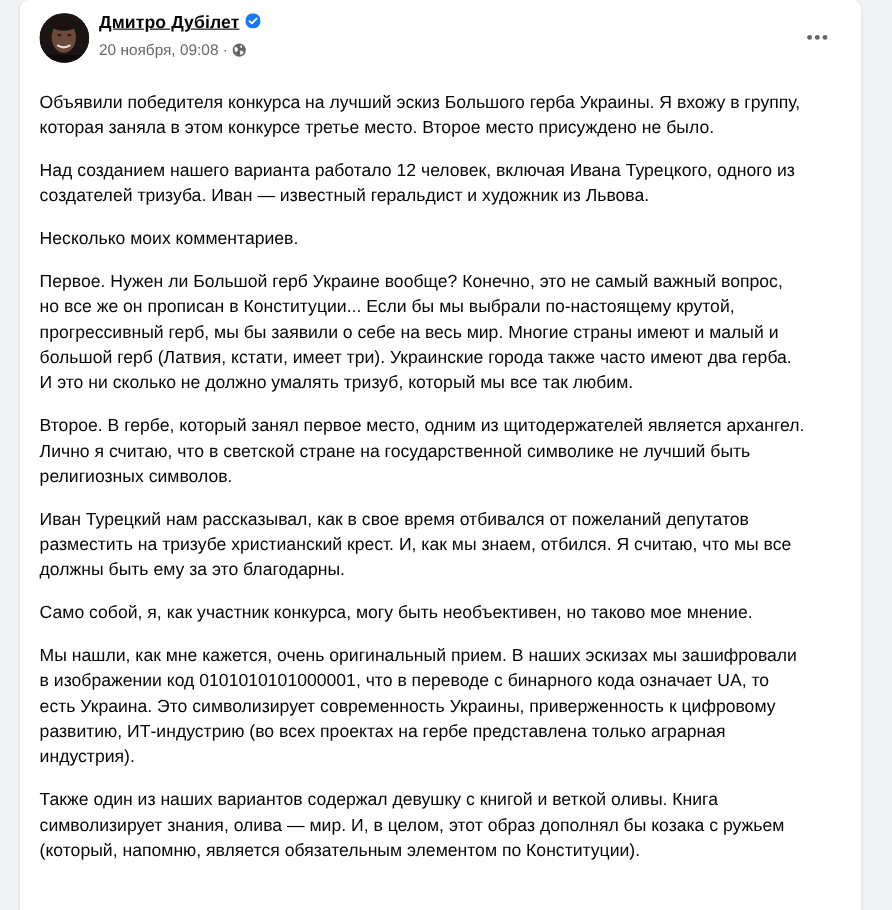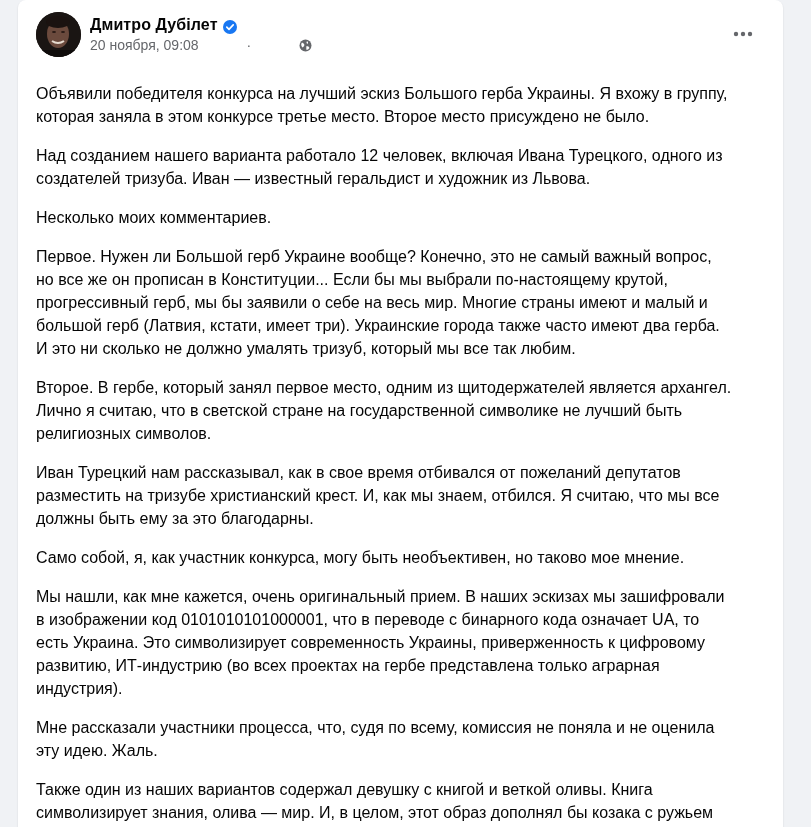--- a/index.html
+++ b/index.html
@@ -39,22 +39,23 @@
       background: #1a1513;
     }
     .avatar svg { display: block; }
     .author-block {
       position: absolute;
       left: 54px;
       top: 0;
     }
     .author-row {
       display: flex;
-      align-items: flex-end;
+      align-items: flex-start;
       height: 22px;
+      text-decoration: underline;
     }
     .author-name {
       font-size: 16px;
       font-weight: bold;
       color: #050505;
       letter-spacing: 0.1px;
       cursor: pointer;
     }
     .verified {
       margin-left: 5px;
@@ -62,21 +63,20 @@
       height: 14px;
       display: inline-block;
     }
     .meta-row {
       display: flex;
       align-items: center;
       margin-top: 2px;
       height: 18px;
       font-size: 14px;
       color: #65676b;
-      gap: 44px;
     }
     .meta-row .date { cursor: pointer; }
     .meta-row .dot { margin: 0 4px; }
     .globe { width: 13px; height: 13px; display: inline-block; }
     .more-btn {
       position: absolute;
       right: 6px;
       top: 4px;
       width: 36px;
       height: 36px;
@@ -165,18 +165,16 @@
 религиозных символов.</p>
   <p>Иван Турецкий нам рассказывал, как в свое время отбивался от пожеланий депутатов
 разместить на тризубе христианский крест. И, как мы знаем, отбился. Я считаю, что мы все
 должны быть ему за это благодарны.</p>
   <p>Само собой, я, как участник конкурса, могу быть необъективен, но таково мое мнение.</p>
   <p>Мы нашли, как мне кажется, очень оригинальный прием. В наших эскизах мы зашифровали
 в изображении код 0101010101000001, что в переводе с бинарного кода означает UA, то
 есть Украина. Это символизирует современность Украины, приверженность к цифровому
 развитию, ИТ-индустрию (во всех проектах на гербе представлена только аграрная
 индустрия).</p>
-  <p>Мне рассказали участники процесса, что, судя по всему, комиссия не поняла и не оценила
-эту идею. Жаль.</p>
   <p>Также один из наших вариантов содержал девушку с книгой и веткой оливы. Книга
 символизирует знания, олива — мир. И, в целом, этот образ дополнял бы козака с ружьем
 (который, напомню, является обязательным элементом по Конституции).</p>
 </div>
 
 </body></html>

